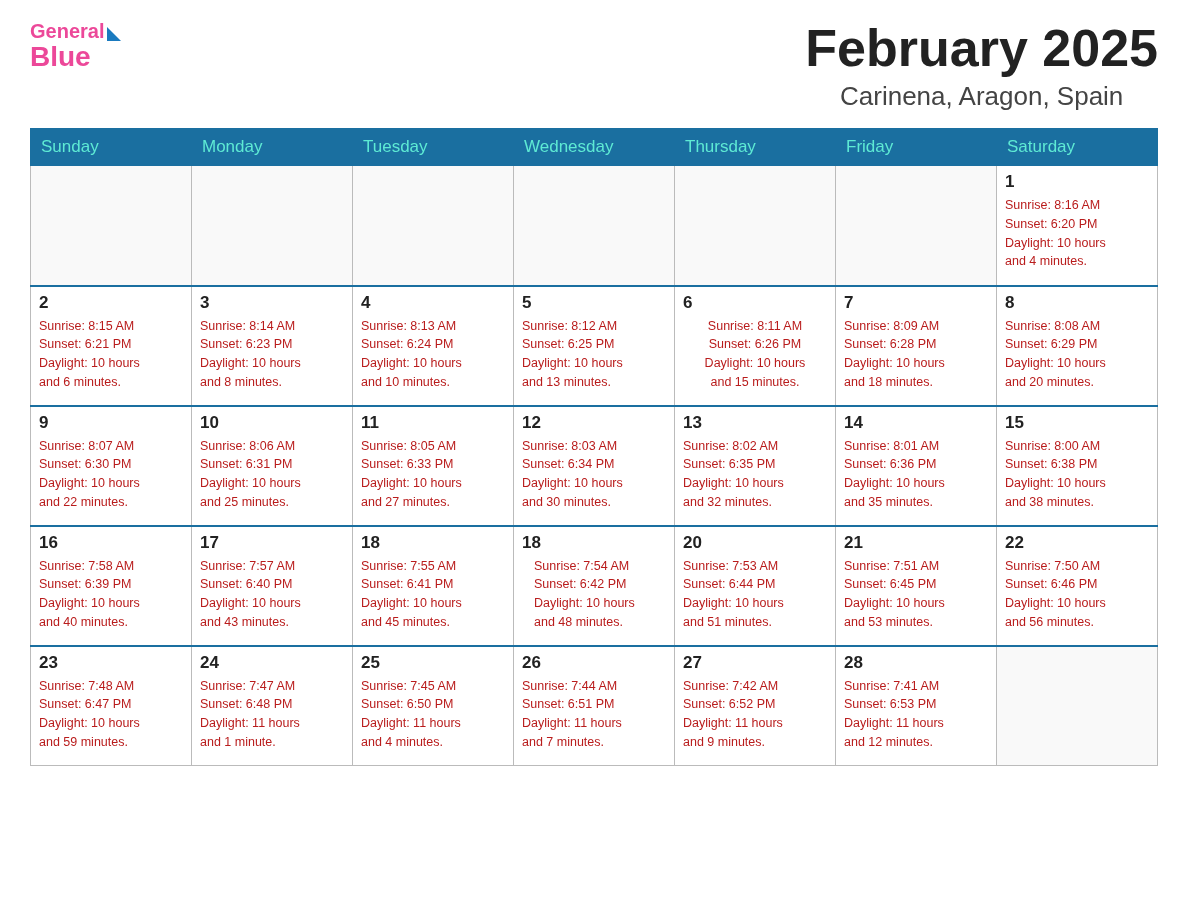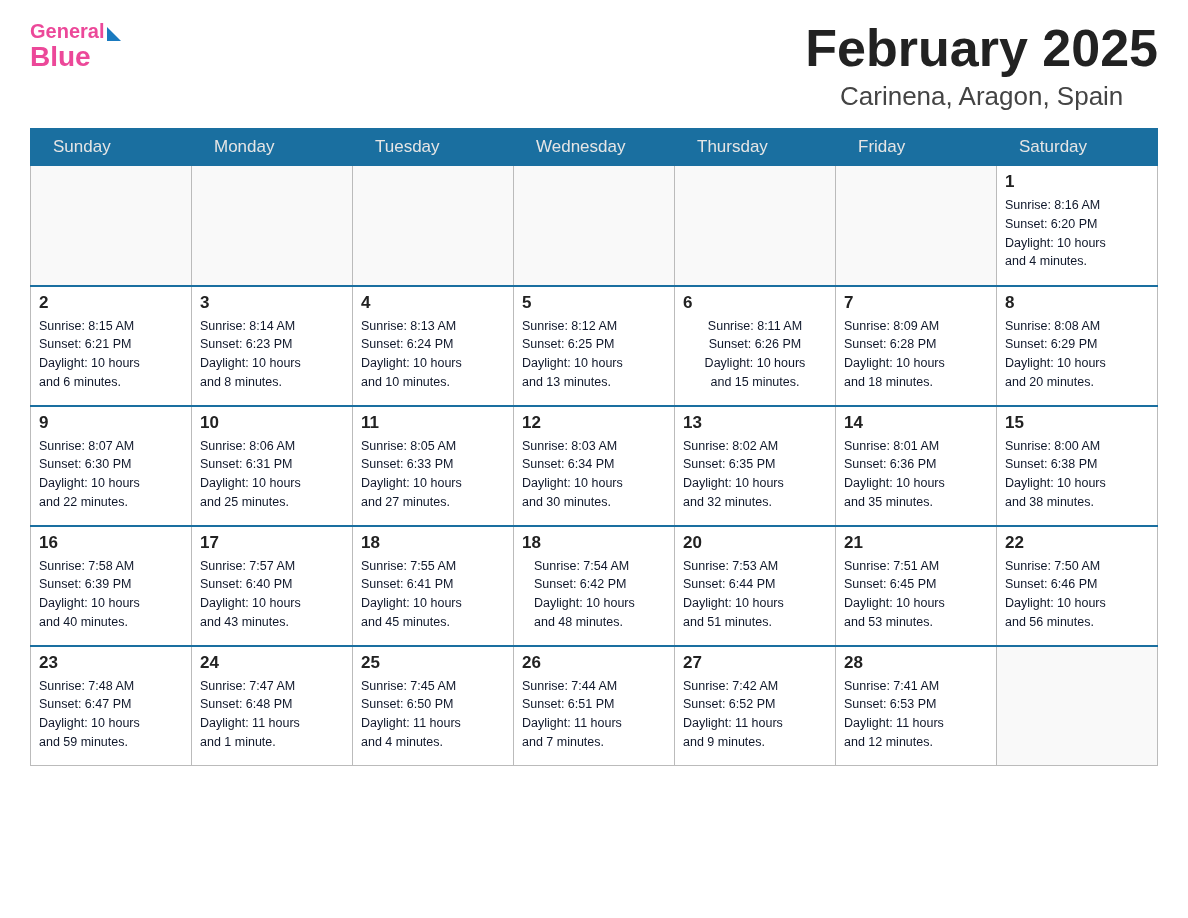--- a/index.html
+++ b/index.html
@@ -59,24 +59,24 @@
       color: #444;
       margin-top: 4px;
     }
     .calendar {
       width: 100%;
       border-collapse: collapse;
       table-layout: fixed;
     }
     .calendar thead tr th {
       background: #1a6fa0;
-      color: #e5e5e5;
+      color: #5eead4;
       font-size: 17px;
       font-weight: normal;
-      padding: 8px 22px;
+      padding: 8px 10px;
       text-align: left;
       border: 1px solid #1a6fa0;
     }
     .calendar tbody tr td {
       vertical-align: top;
       border: 1px solid #bbb;
       padding: 6px 8px;
       min-height: 110px;
       height: 120px;
       font-size: 13px;
@@ -87,21 +87,21 @@
     }
     .day-number {
       font-size: 17px;
       font-weight: bold;
       color: #222;
       margin-bottom: 4px;
       display: block;
     }
     .day-info {
       font-size: 12.5px;
-      color: #0f172a;
+      color: #b91c1c;
       line-height: 1.5;
     }
     .row-separator td {
       border-top: 2px solid #1a6fa0 !important;
     }
   </style>
 </head>
 <body>
 
 <div class="header">

